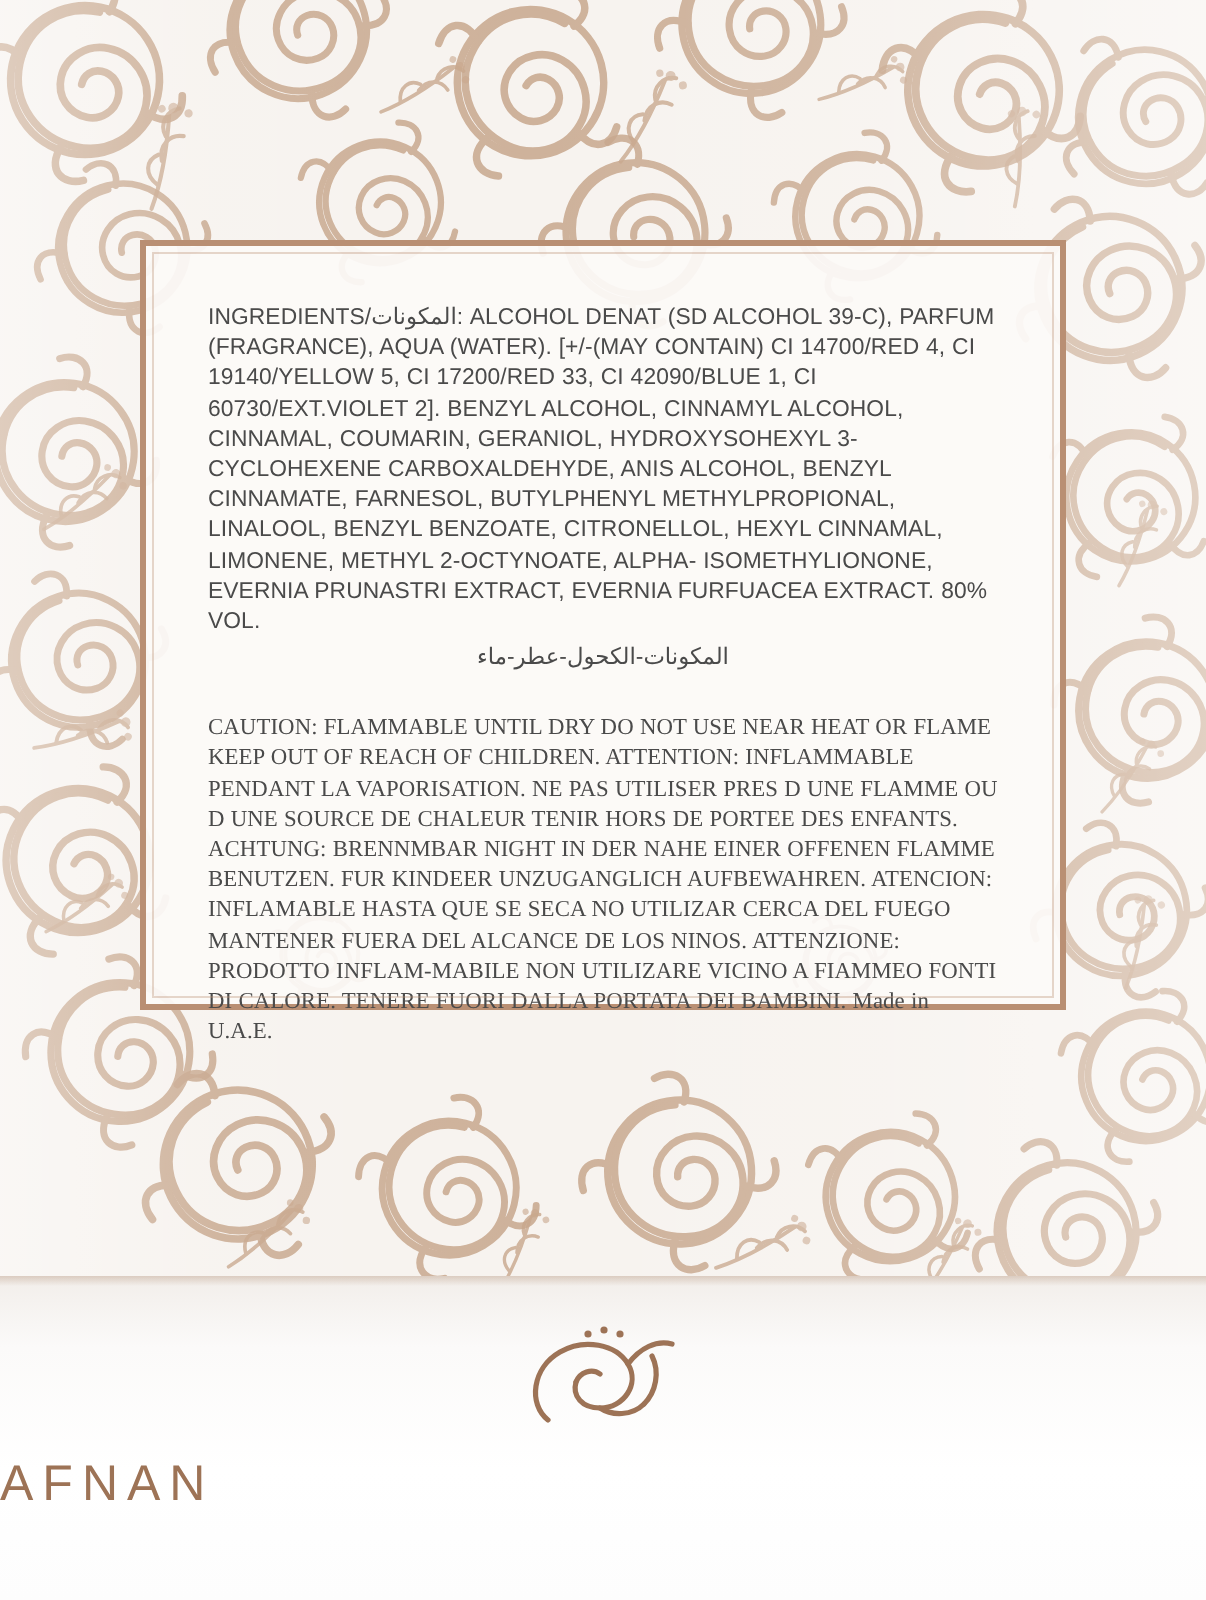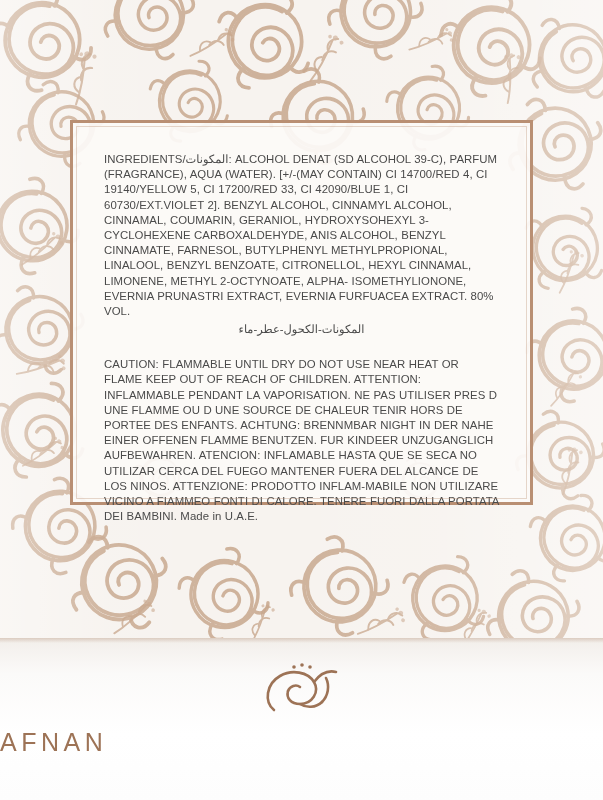--- a/index.html
+++ b/index.html
@@ -90,20 +90,21 @@
   .arabic-line {
     text-align: center;
     color: #4a4a4a;
     font-size: 11.4px;
     line-height: 16px;
     margin: 2px 0 12px 0;
     direction: rtl;
   }
   #caution-text {
     margin-top: 20px;
+    font-family: Liberation Serif, serif;
   }
 
   
   #lower-band {
     position: absolute;
     left: 0;
     top: 638px;
     width: 603px;
     height: 162px;
     background: linear-gradient(180deg, #f2eeea 0%, #fbfaf9 22%, #ffffff 60%, #fdfdfd 100%);

